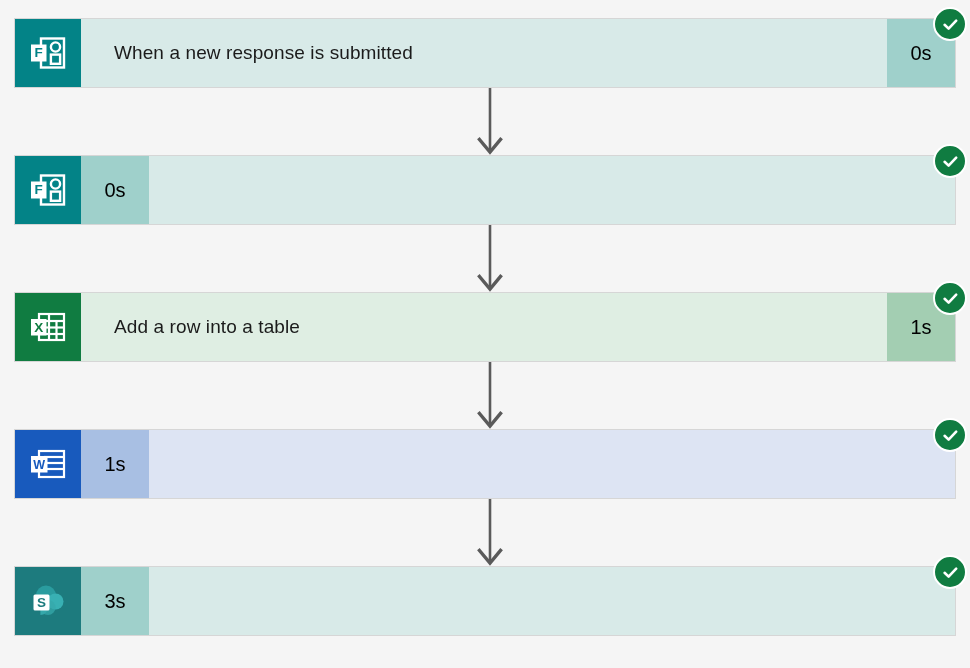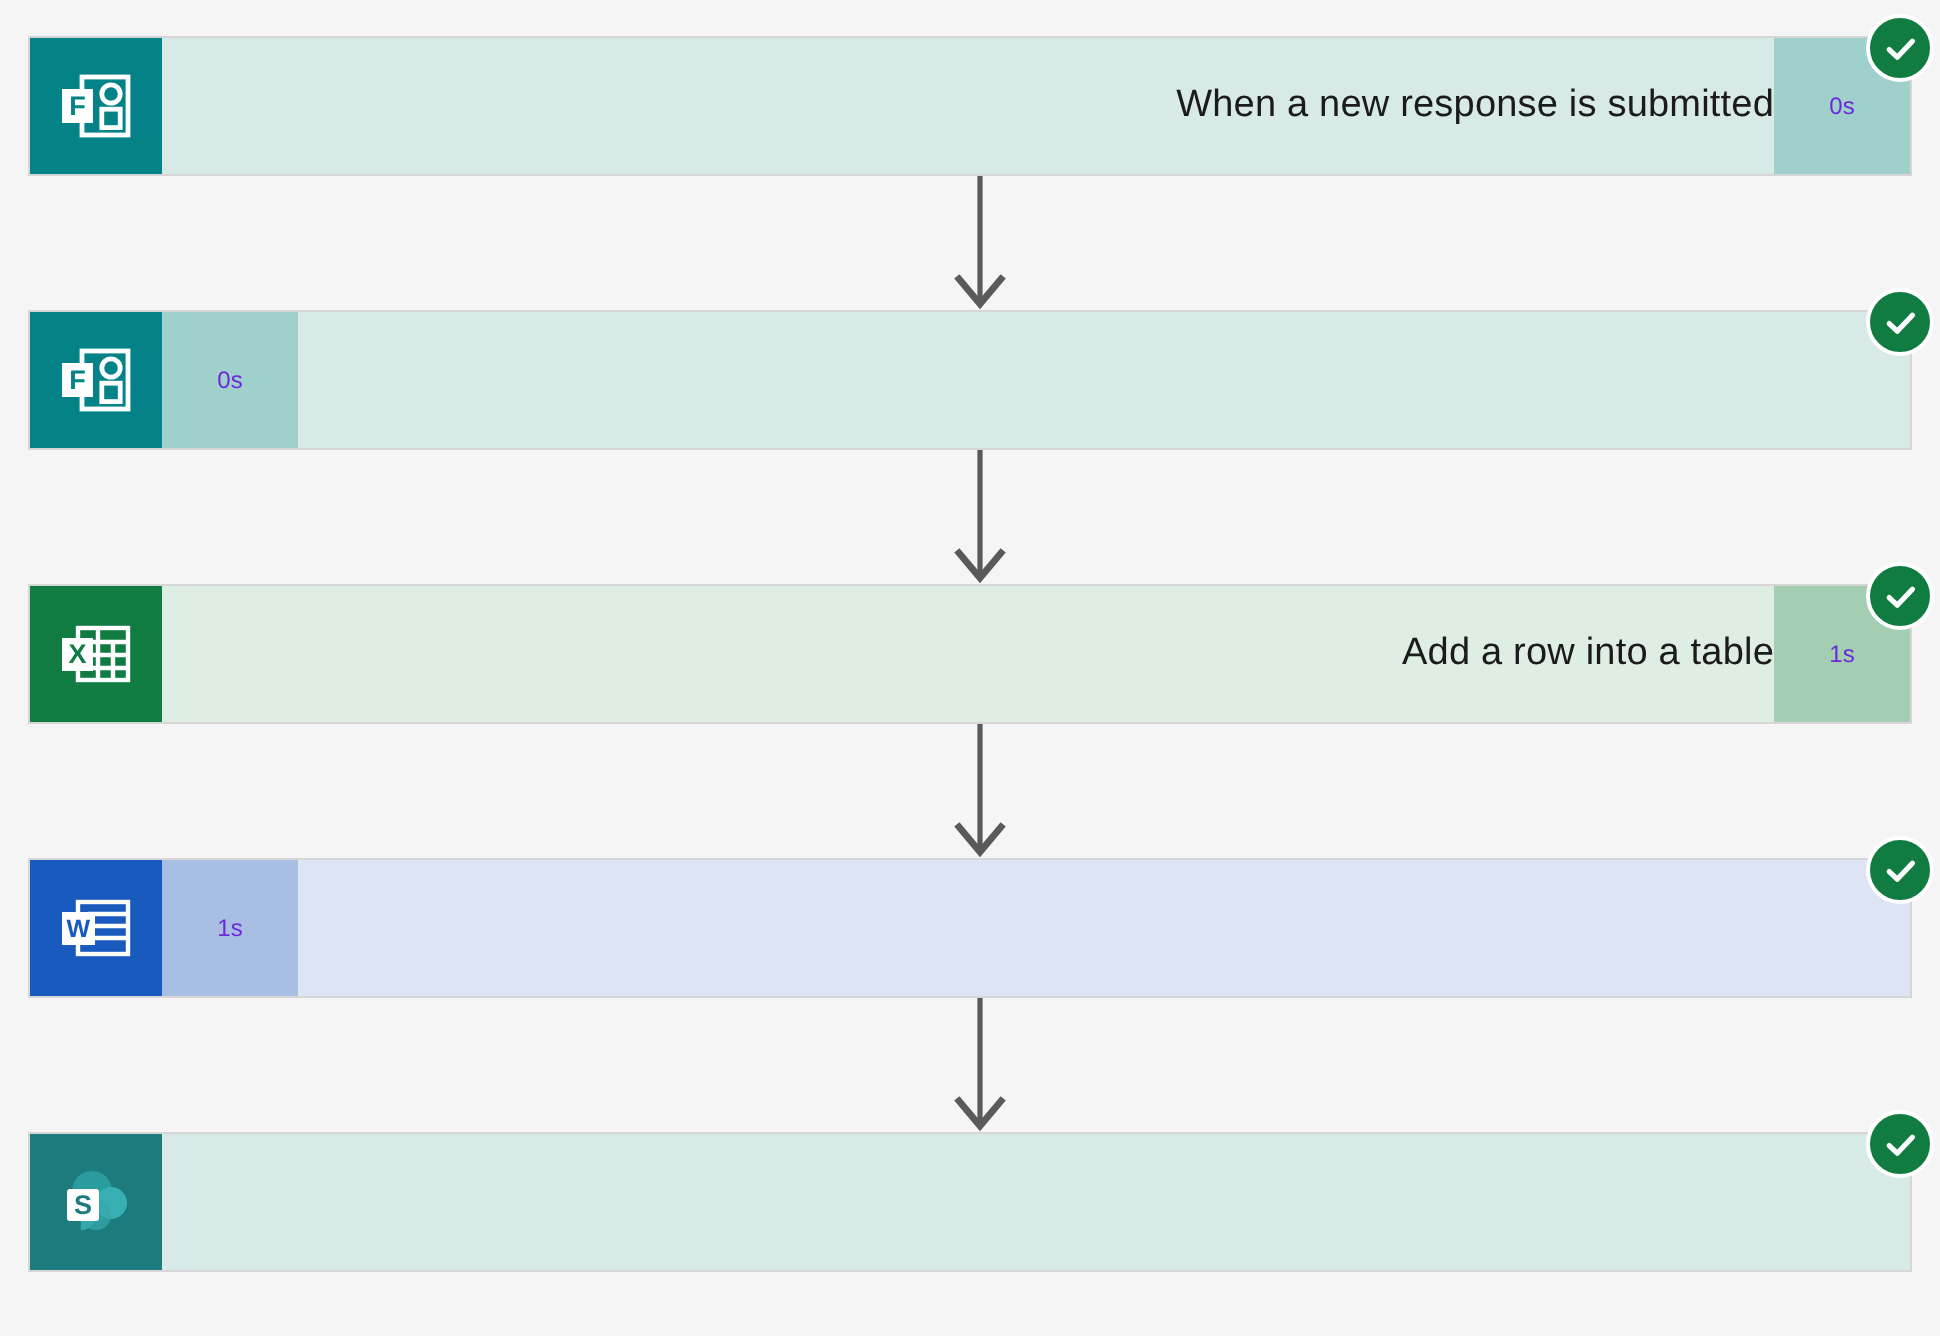--- a/index.html
+++ b/index.html
@@ -36,43 +36,42 @@
     min-width: 66px;
     display: flex;
     align-items: center;
     justify-content: center;
   }
 
   .step-title-box {
     flex: 1 1 auto;
     display: flex;
     align-items: center;
-    padding-left: 17px;
+    padding-left: 33px;
     overflow: hidden;
-    justify-content: flex-end;
   }
 
   .step-title {
     font-size: 19px;
     color: #1b1b1b;
     white-space: nowrap;
     letter-spacing: .1px;
   }
 
   .step-duration-box {
     width: 68px;
     min-width: 68px;
     display: flex;
     align-items: center;
     justify-content: center;
   }
 
   .step-duration {
-    font-size: 12px;
-    color: #6d28d9;
+    font-size: 20px;
+    color: #000000;
   }
 
   
   .status-badge {
     position: absolute;
     top: -12px;
     right: -12px;
     width: 34px;
     height: 34px;
     border-radius: 50%;
@@ -231,19 +230,22 @@
           <svg width="42" height="42" viewBox="0 0 42 42">
             <circle cx="19" cy="15.5" r="10" fill="#2a9c9f"></circle>
             <circle cx="28.5" cy="21.5" r="8" fill="#38b0b3"></circle>
             <path d="M21 27.5a7.6 7.6 0 0 1-7.6 7.6v-7.6z" fill="#35a8ab"></path>
             <circle cx="21" cy="27.5" r="7.6" fill="#35a8ab" opacity=".75"></circle>
             <rect x="6.5" y="14.5" width="16" height="16" rx="1.5" fill="#ffffff"></rect>
             <text x="14.5" y="26.8" font-family="Liberation Sans, sans-serif" font-size="13.5" font-weight="bold" fill="#1d7b7e" text-anchor="middle">S</text>
           </svg>
         </span>
       </div>
+      <div class="step-duration-box" style="background: rgb(159, 208, 203);">
+        <span class="step-duration">3s</span>
+      </div>
       <div class="status-badge" style="background: rgb(16, 124, 65);">
         <svg width="19" height="19" viewBox="0 0 19 19">
           <polyline points="3.6,9.8 7.6,13.6 15.2,5.6" fill="none" stroke="#ffffff" stroke-width="2.6" stroke-linecap="round" stroke-linejoin="round"></polyline>
         </svg>
       </div>
     </div>
   </div>
 
 </body></html>

